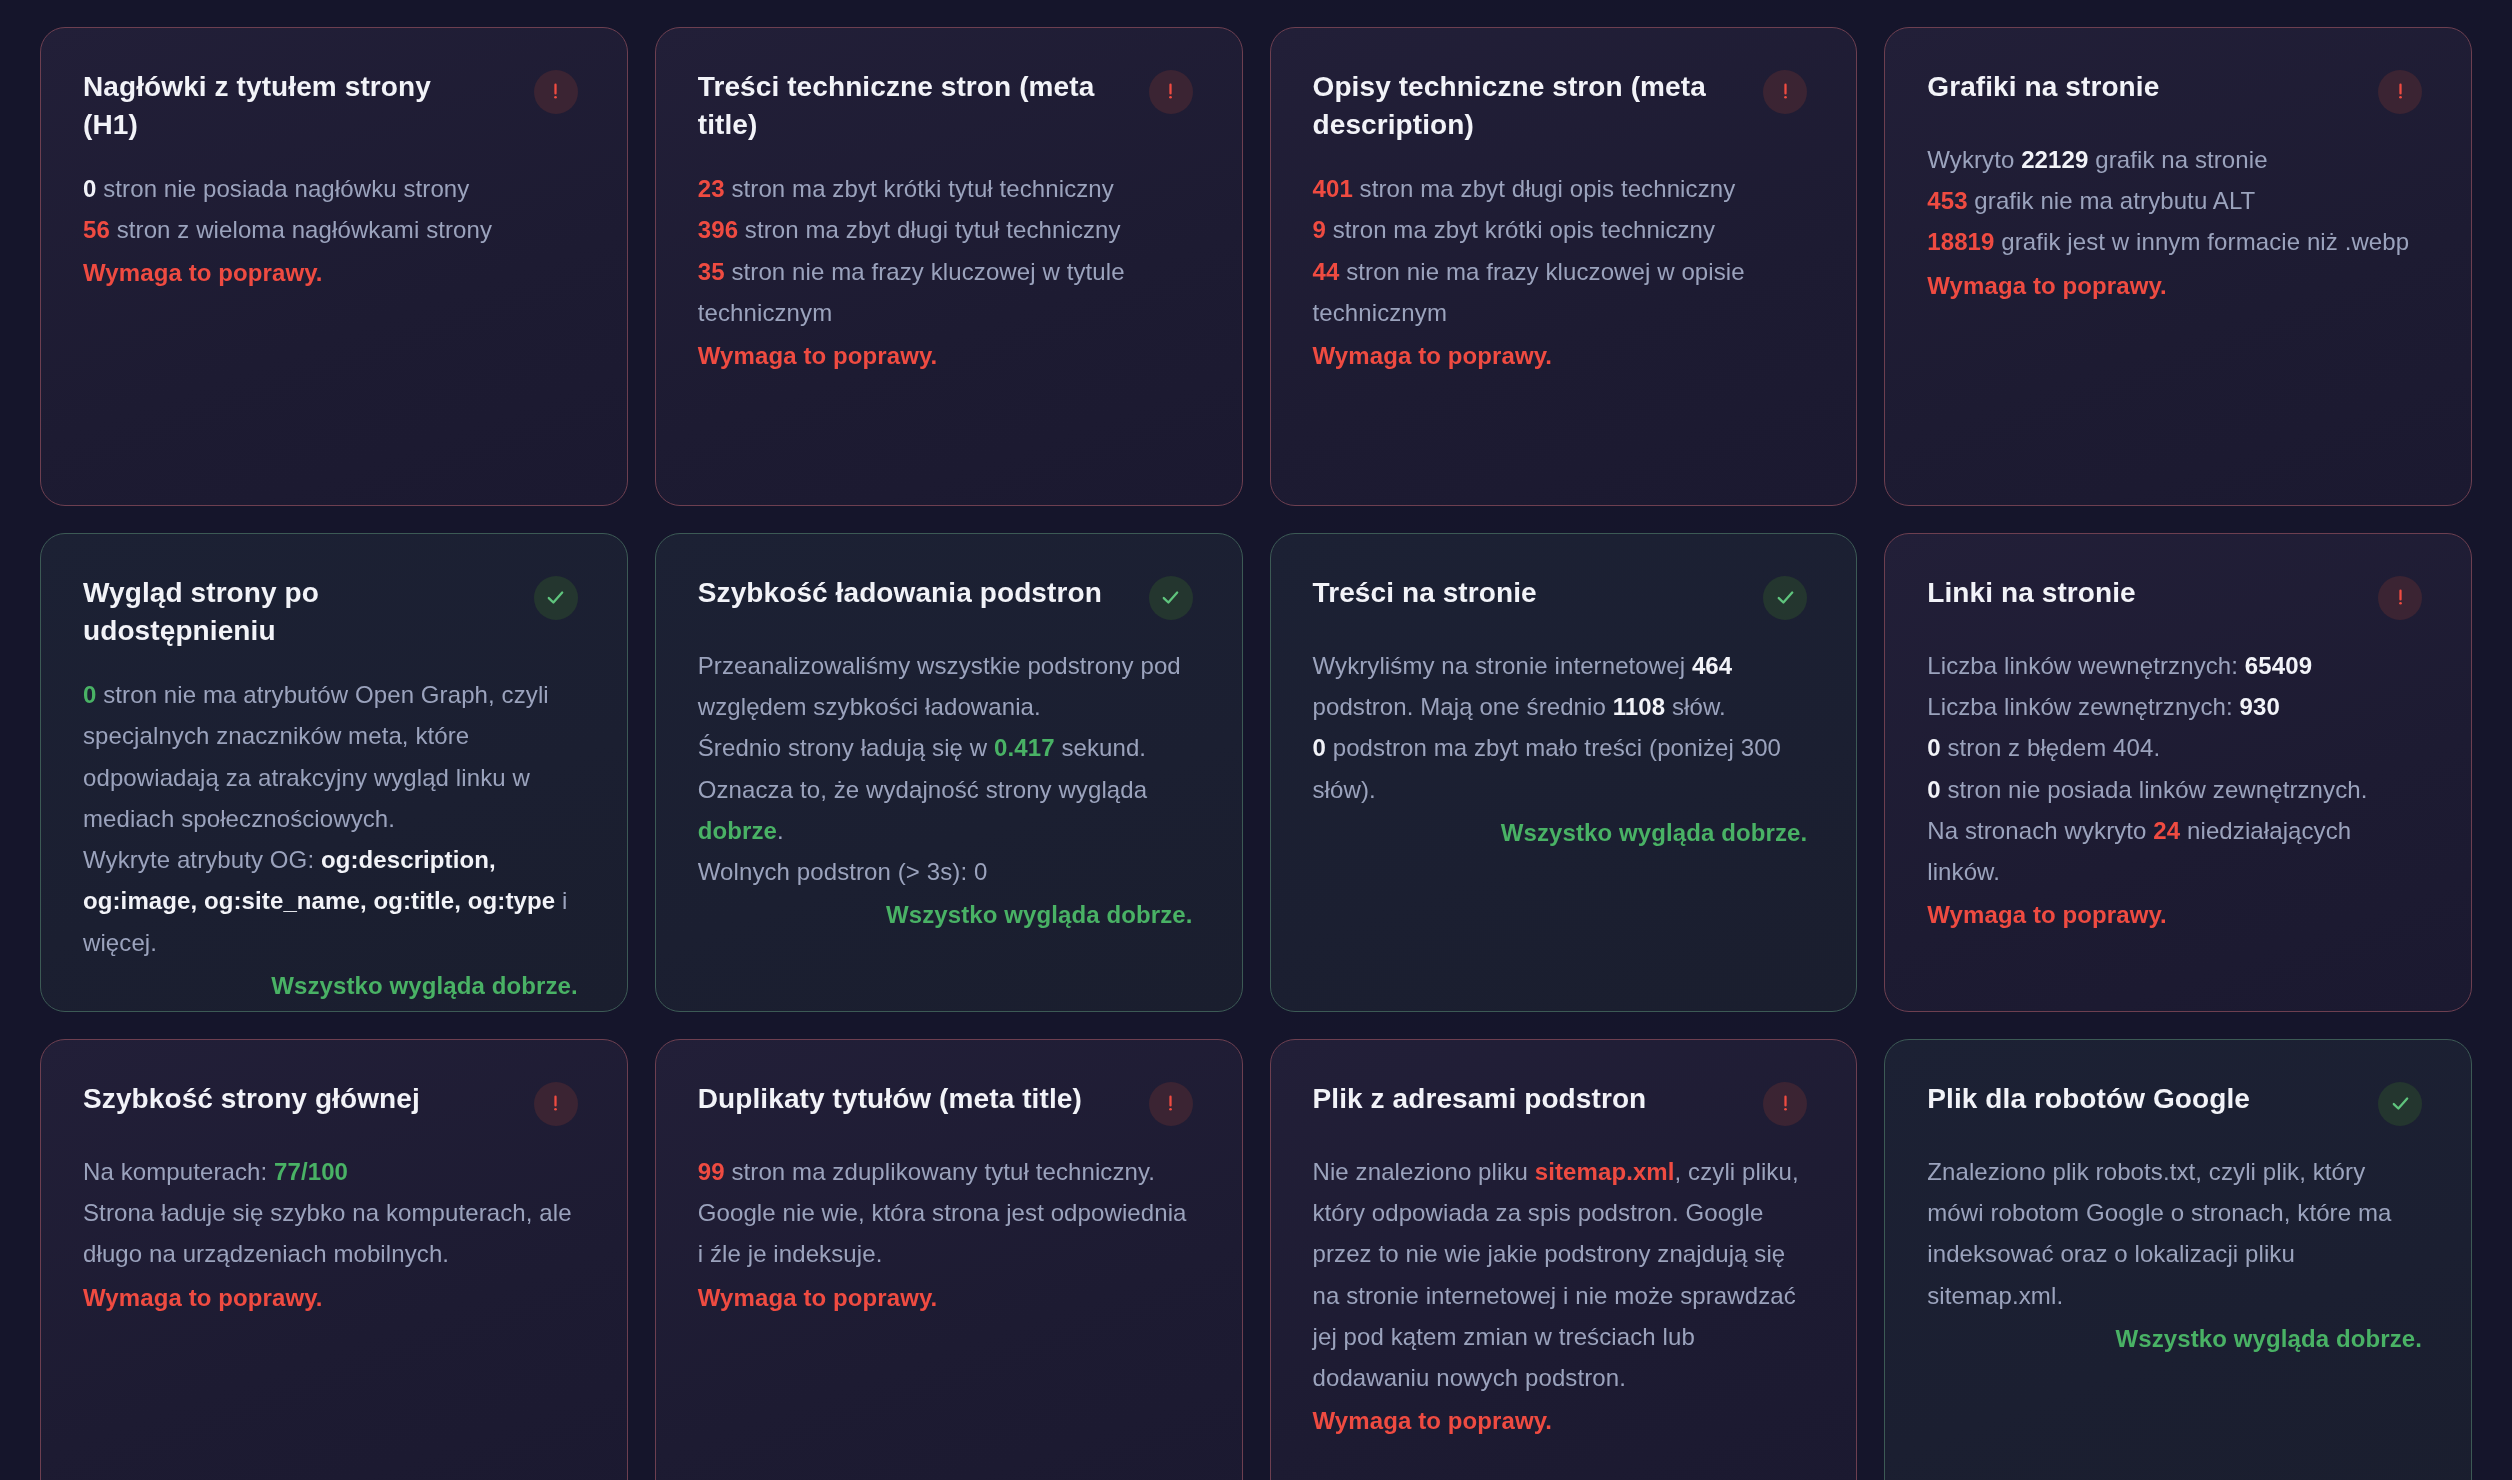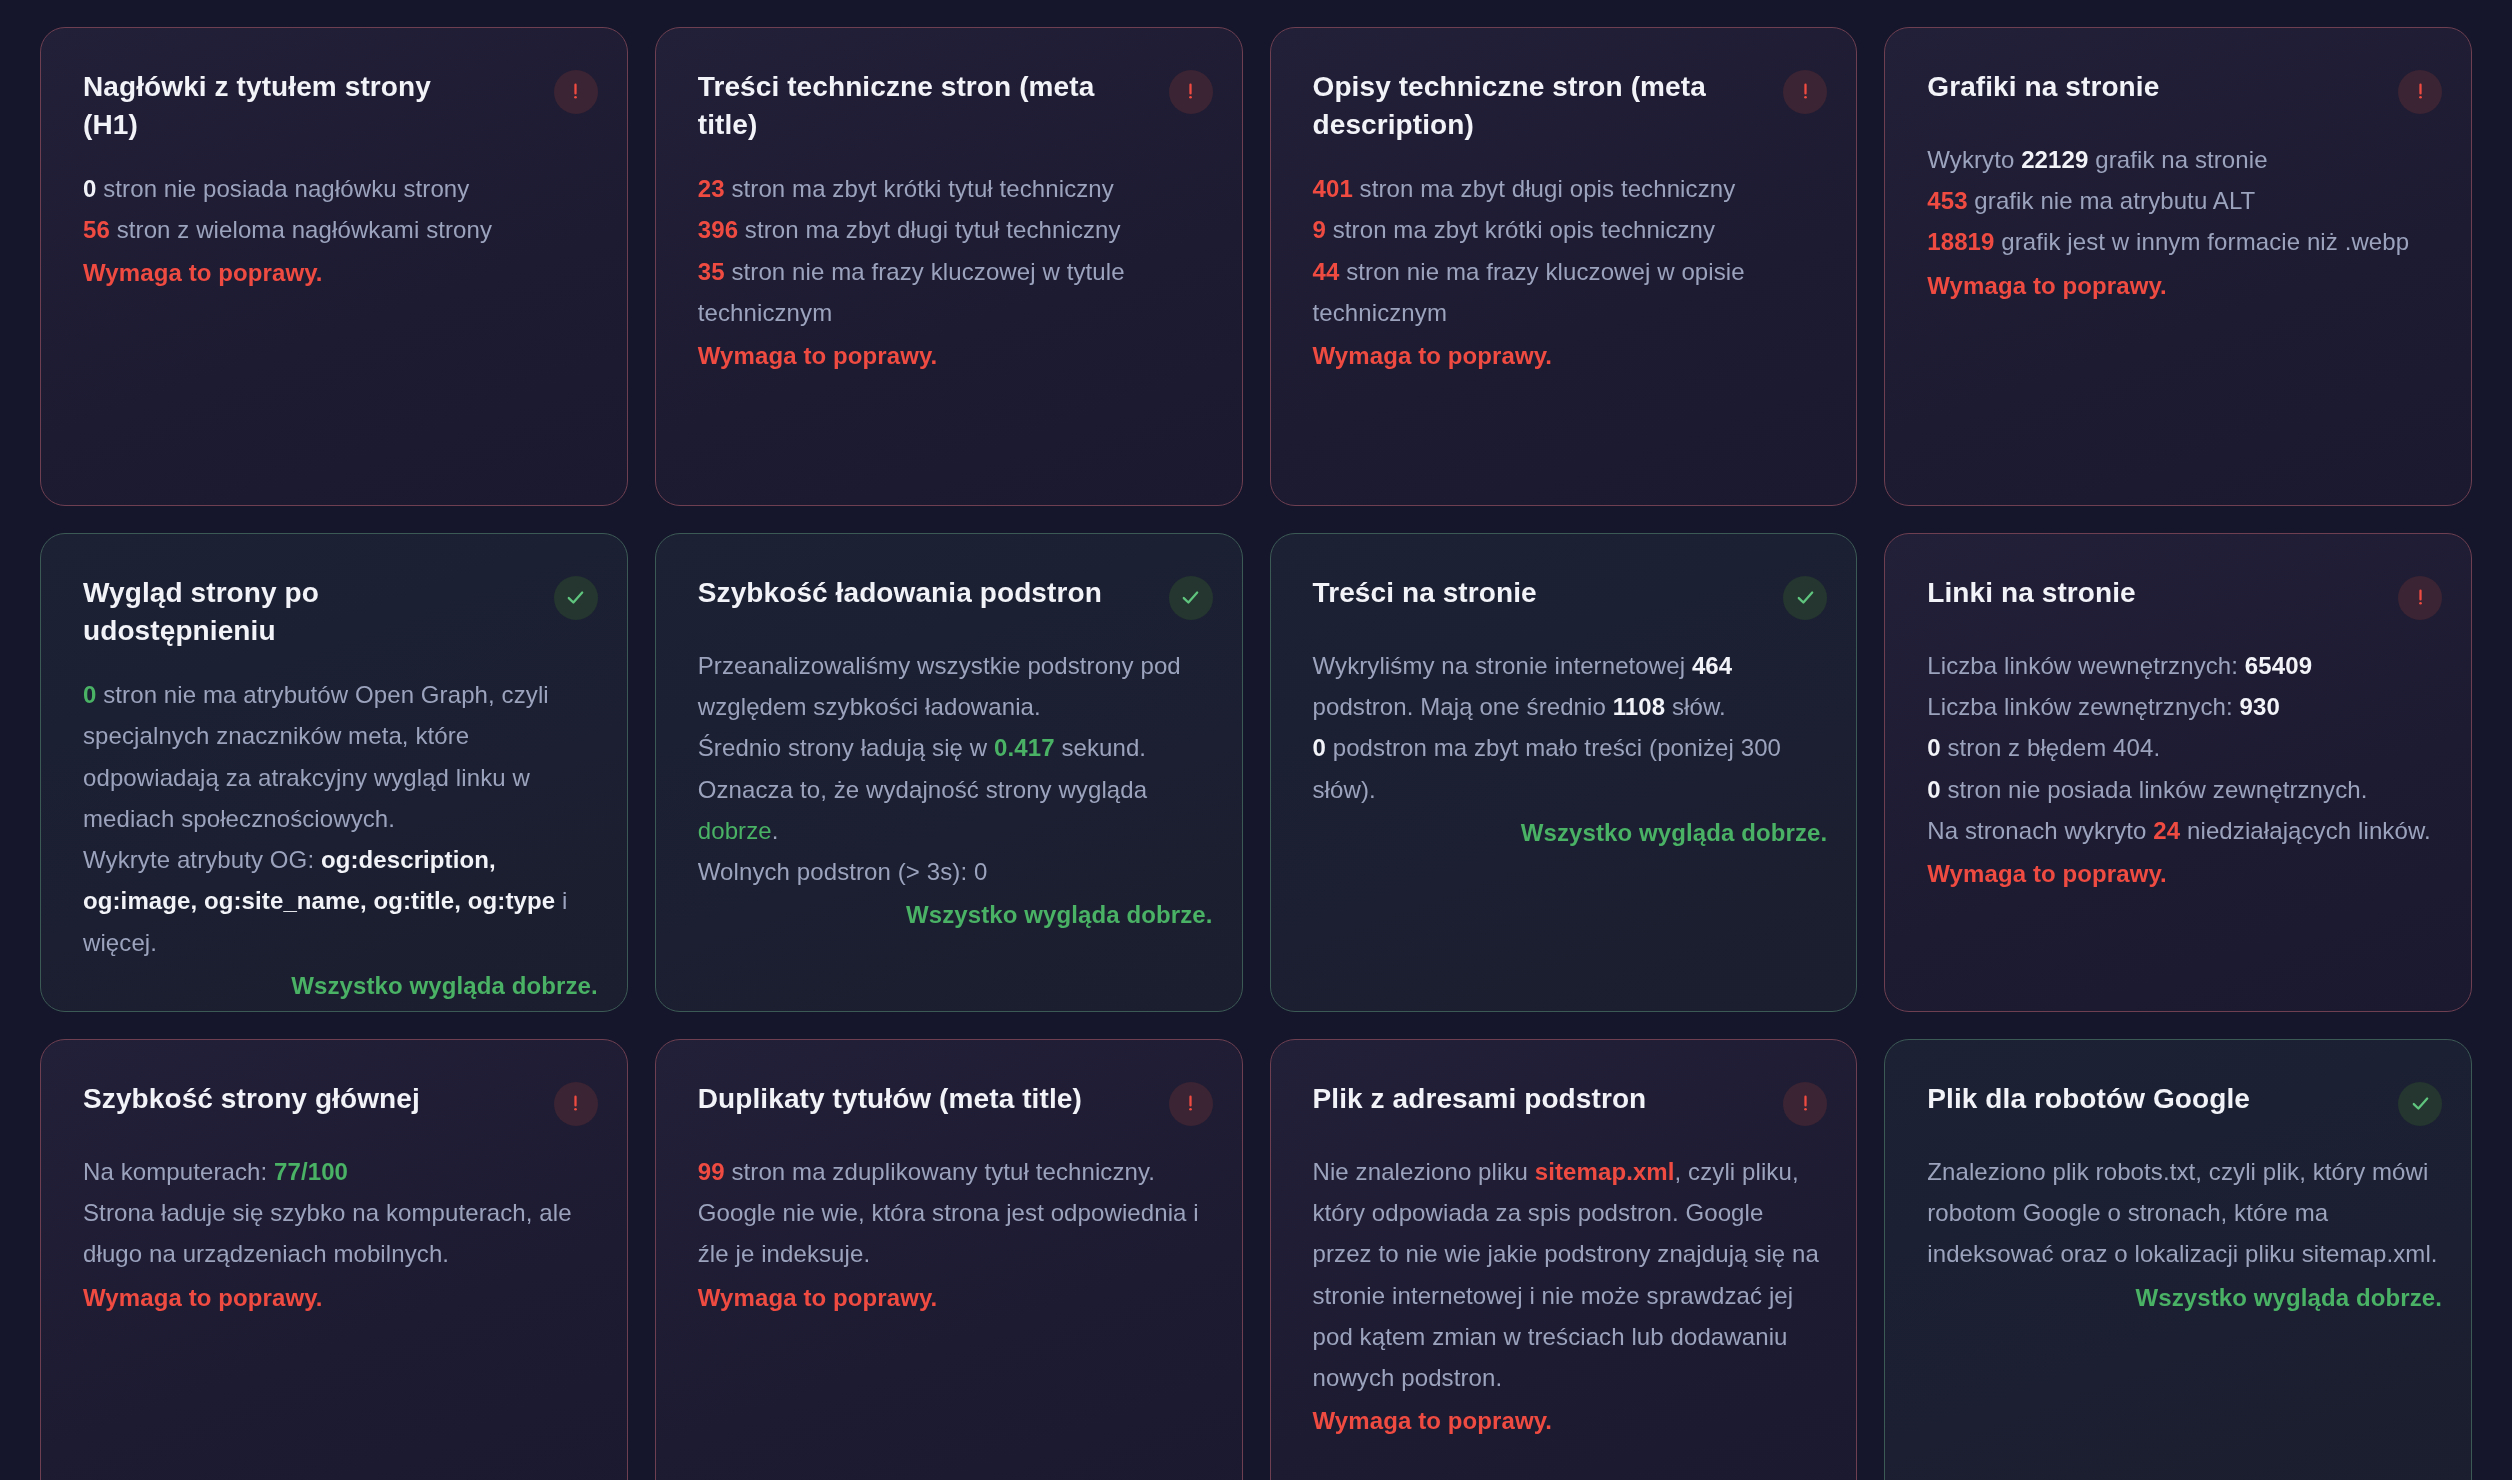--- a/index.html
+++ b/index.html
@@ -24,21 +24,21 @@
     grid-auto-rows: 479px;
     column-gap: 27px;
     row-gap: 27px;
     width: 100%;
   }
 
   
   .card {
     position: relative;
     border-radius: 25px;
-    padding: 40px 29px 38px 42px;
+    padding: 40px 49px 38px 42px;
     background: #1e1e37;
     border: 1.5px solid rgba(255,255,255,.07);
     overflow: hidden;
   }
   .card.warn {
     background: linear-gradient(160deg, #221f38 0%, #1d1b32 60%, #1b1930 100%);
     border-color: #6d3f50;
   }
   .card.ok {
     background: linear-gradient(160deg, #1c2134 0%, #1b1f31 60%, #1a1e2e 100%);
@@ -82,21 +82,21 @@
     font-size: 24px;
     line-height: 1.72;
     color: #9ba3bd;
     letter-spacing: 0.1px;
   }
   .card-body .num-red   { color: #ef4b41; font-weight: 700; }
   .card-body .num-green { color: #49b265; font-weight: 700; }
   .card-body .num-white { color: #f2f3f8; font-weight: 700; }
   .card-body .strong    { color: #f2f3f8; font-weight: 700; }
   .card-body .kw-red    { color: #ef4b41; font-weight: 700; }
-  .card-body .kw-green  { color: #49b265; font-weight: 400; }
+  .card-body .kw-green  { color: #49b265; font-weight: 700; }
 
   .verdict { font-weight: 700; margin-top: 1.9px; }
   .verdict.bad  { color: #ef4b41; }
   .verdict.good { color: #49b265; text-align: right; }
 
   .line { display: block; }
 </style>
 </head>
 <body>
 

